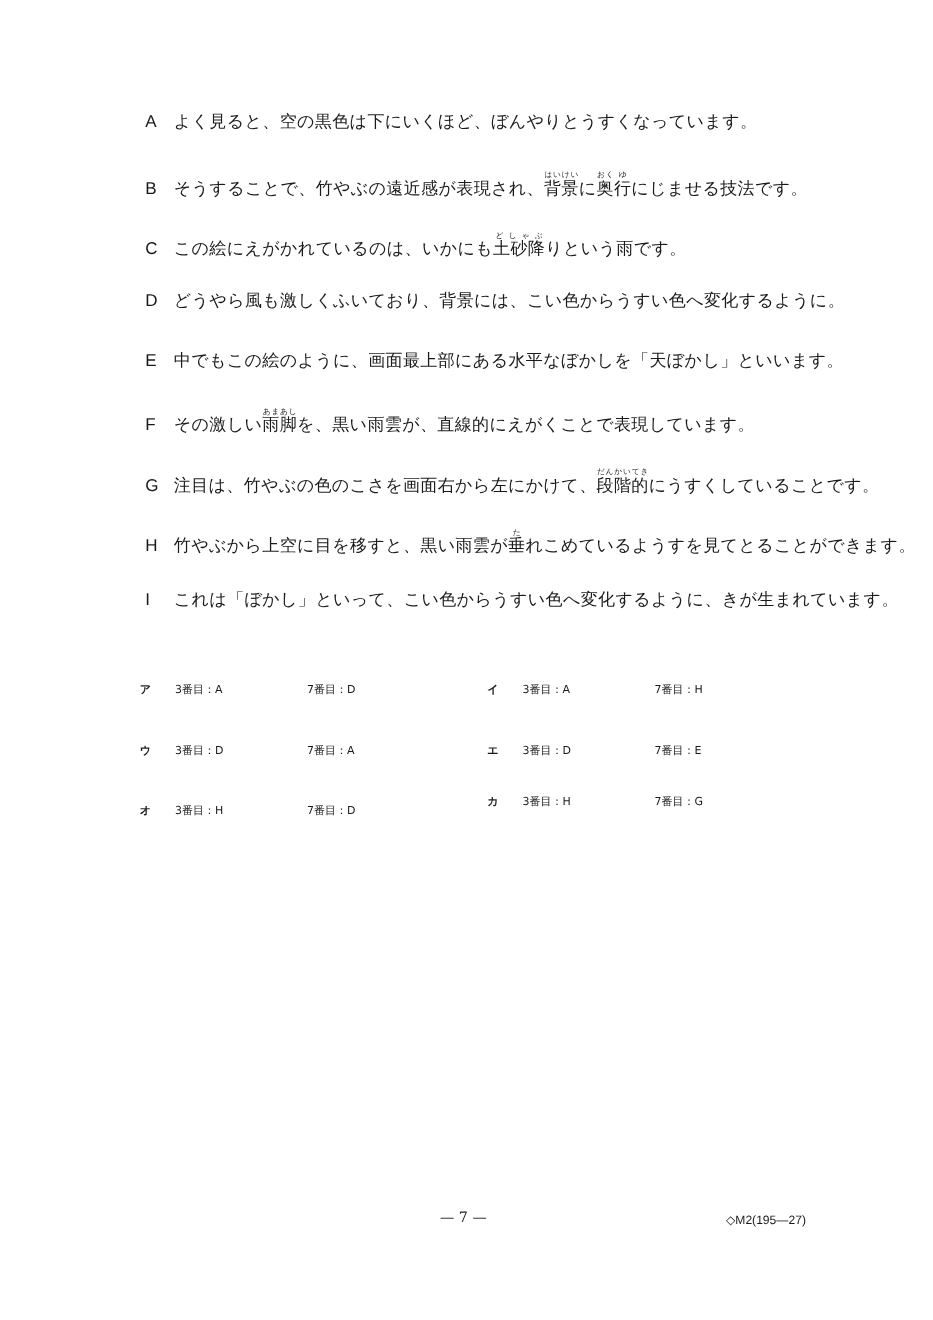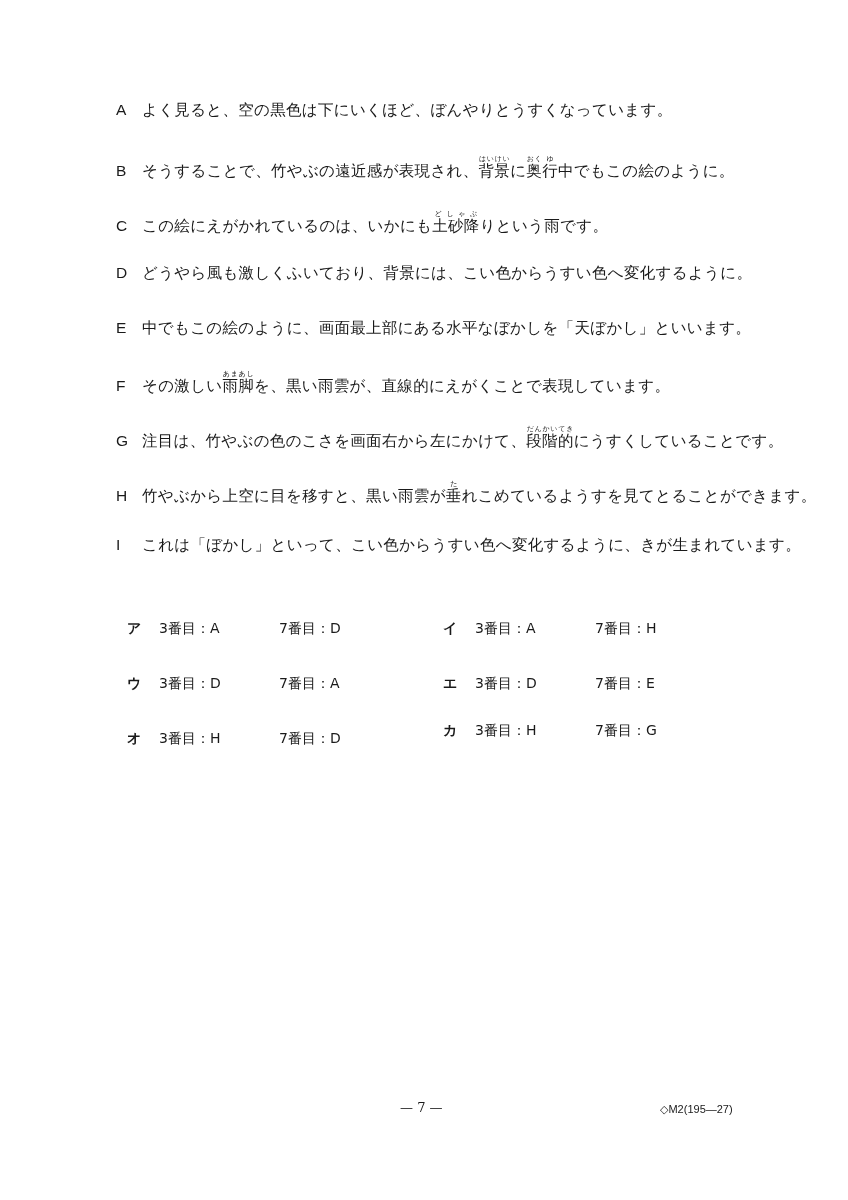--- a/index.html
+++ b/index.html
@@ -2,47 +2,47 @@
 <html><head>
 <meta charset="utf-8">
 <style>
   html, body { margin: 0; padding: 0; }
   body {
     width: 848px; height: 1200px; background: #ffffff; position: relative;
     font-family: "DejaVu Sans", "Liberation Sans", sans-serif; color: #1a1a1a;
     overflow: hidden;
   }
   .line {
-    position: absolute; left: 116px; font-size: 15.5px; white-space: nowrap;
+    position: absolute; left: 132px; font-size: 15.5px; white-space: nowrap;
     letter-spacing: 0.3px;
   }
   .line .lbl { display: inline-block; width: 26px; font-family: "Liberation Sans", sans-serif; }
   ruby { ruby-position: over; }
   rt { font-size: 7px; letter-spacing: 0; }
   .opt {
-    position: absolute; font-size: 14px; white-space: nowrap;
+    position: absolute; font-size: 10px; white-space: nowrap;
   }
   .opt .kana { display: inline-block; width: 32px; font-weight: bold; }
   .opt .a3 { display: inline-block; width: 120px; }
   .footer-page {
     position: absolute; left: 400px; top: 1100px; font-family: "DejaVu Serif", serif; font-size: 13px;
   }
   .footer-code {
     position: absolute; left: 660px; top: 1103px; font-family: Liberation Sans, sans-serif; font-size: 11px;
   }
 </style>
 </head>
 <body>
 
 <div>
   <div class="line" style="top:100px">
     <span class="lbl">A</span><span>よく見ると、空の黒色は下にいくほど、ぼんやりとうすくなっています。</span>
   </div>
   <div class="line" style="top:155px">
-    <span class="lbl">B</span><span>そうすることで、竹やぶの遠近感が表現され、</span><ruby><span>背景</span><rt>はいけい</rt></ruby><span>に</span><ruby><span>奥</span><rt>おく</rt></ruby><ruby><span>行</span><rt>ゆ</rt></ruby><span>中でもこの絵のように。</span>
+    <span class="lbl">B</span><span>そうすることで、竹やぶの遠近感が表現され、</span><ruby><span>背景</span><rt>はいけい</rt></ruby><span>に</span><ruby><span>奥</span><rt>おく</rt></ruby><ruby><span>行</span><rt>ゆ</rt></ruby><span>にじませる技法です。</span>
   </div>
   <div class="line" style="top:210px">
     <span class="lbl">C</span><span>この絵にえがかれているのは、いかにも</span><ruby><span>土砂降</span><rt>どしゃぶ</rt></ruby><span>りという雨です。</span>
   </div>
   <div class="line" style="top:263px">
     <span class="lbl">D</span><span>どうやら風も激しくふいており、背景には、こい色からうすい色へ変化するように。</span>
   </div>
   <div class="line" style="top:318px">
     <span class="lbl">E</span><span>中でもこの絵のように、画面最上部にある水平なぼかしを「天ぼかし」といいます。</span>
   </div>

